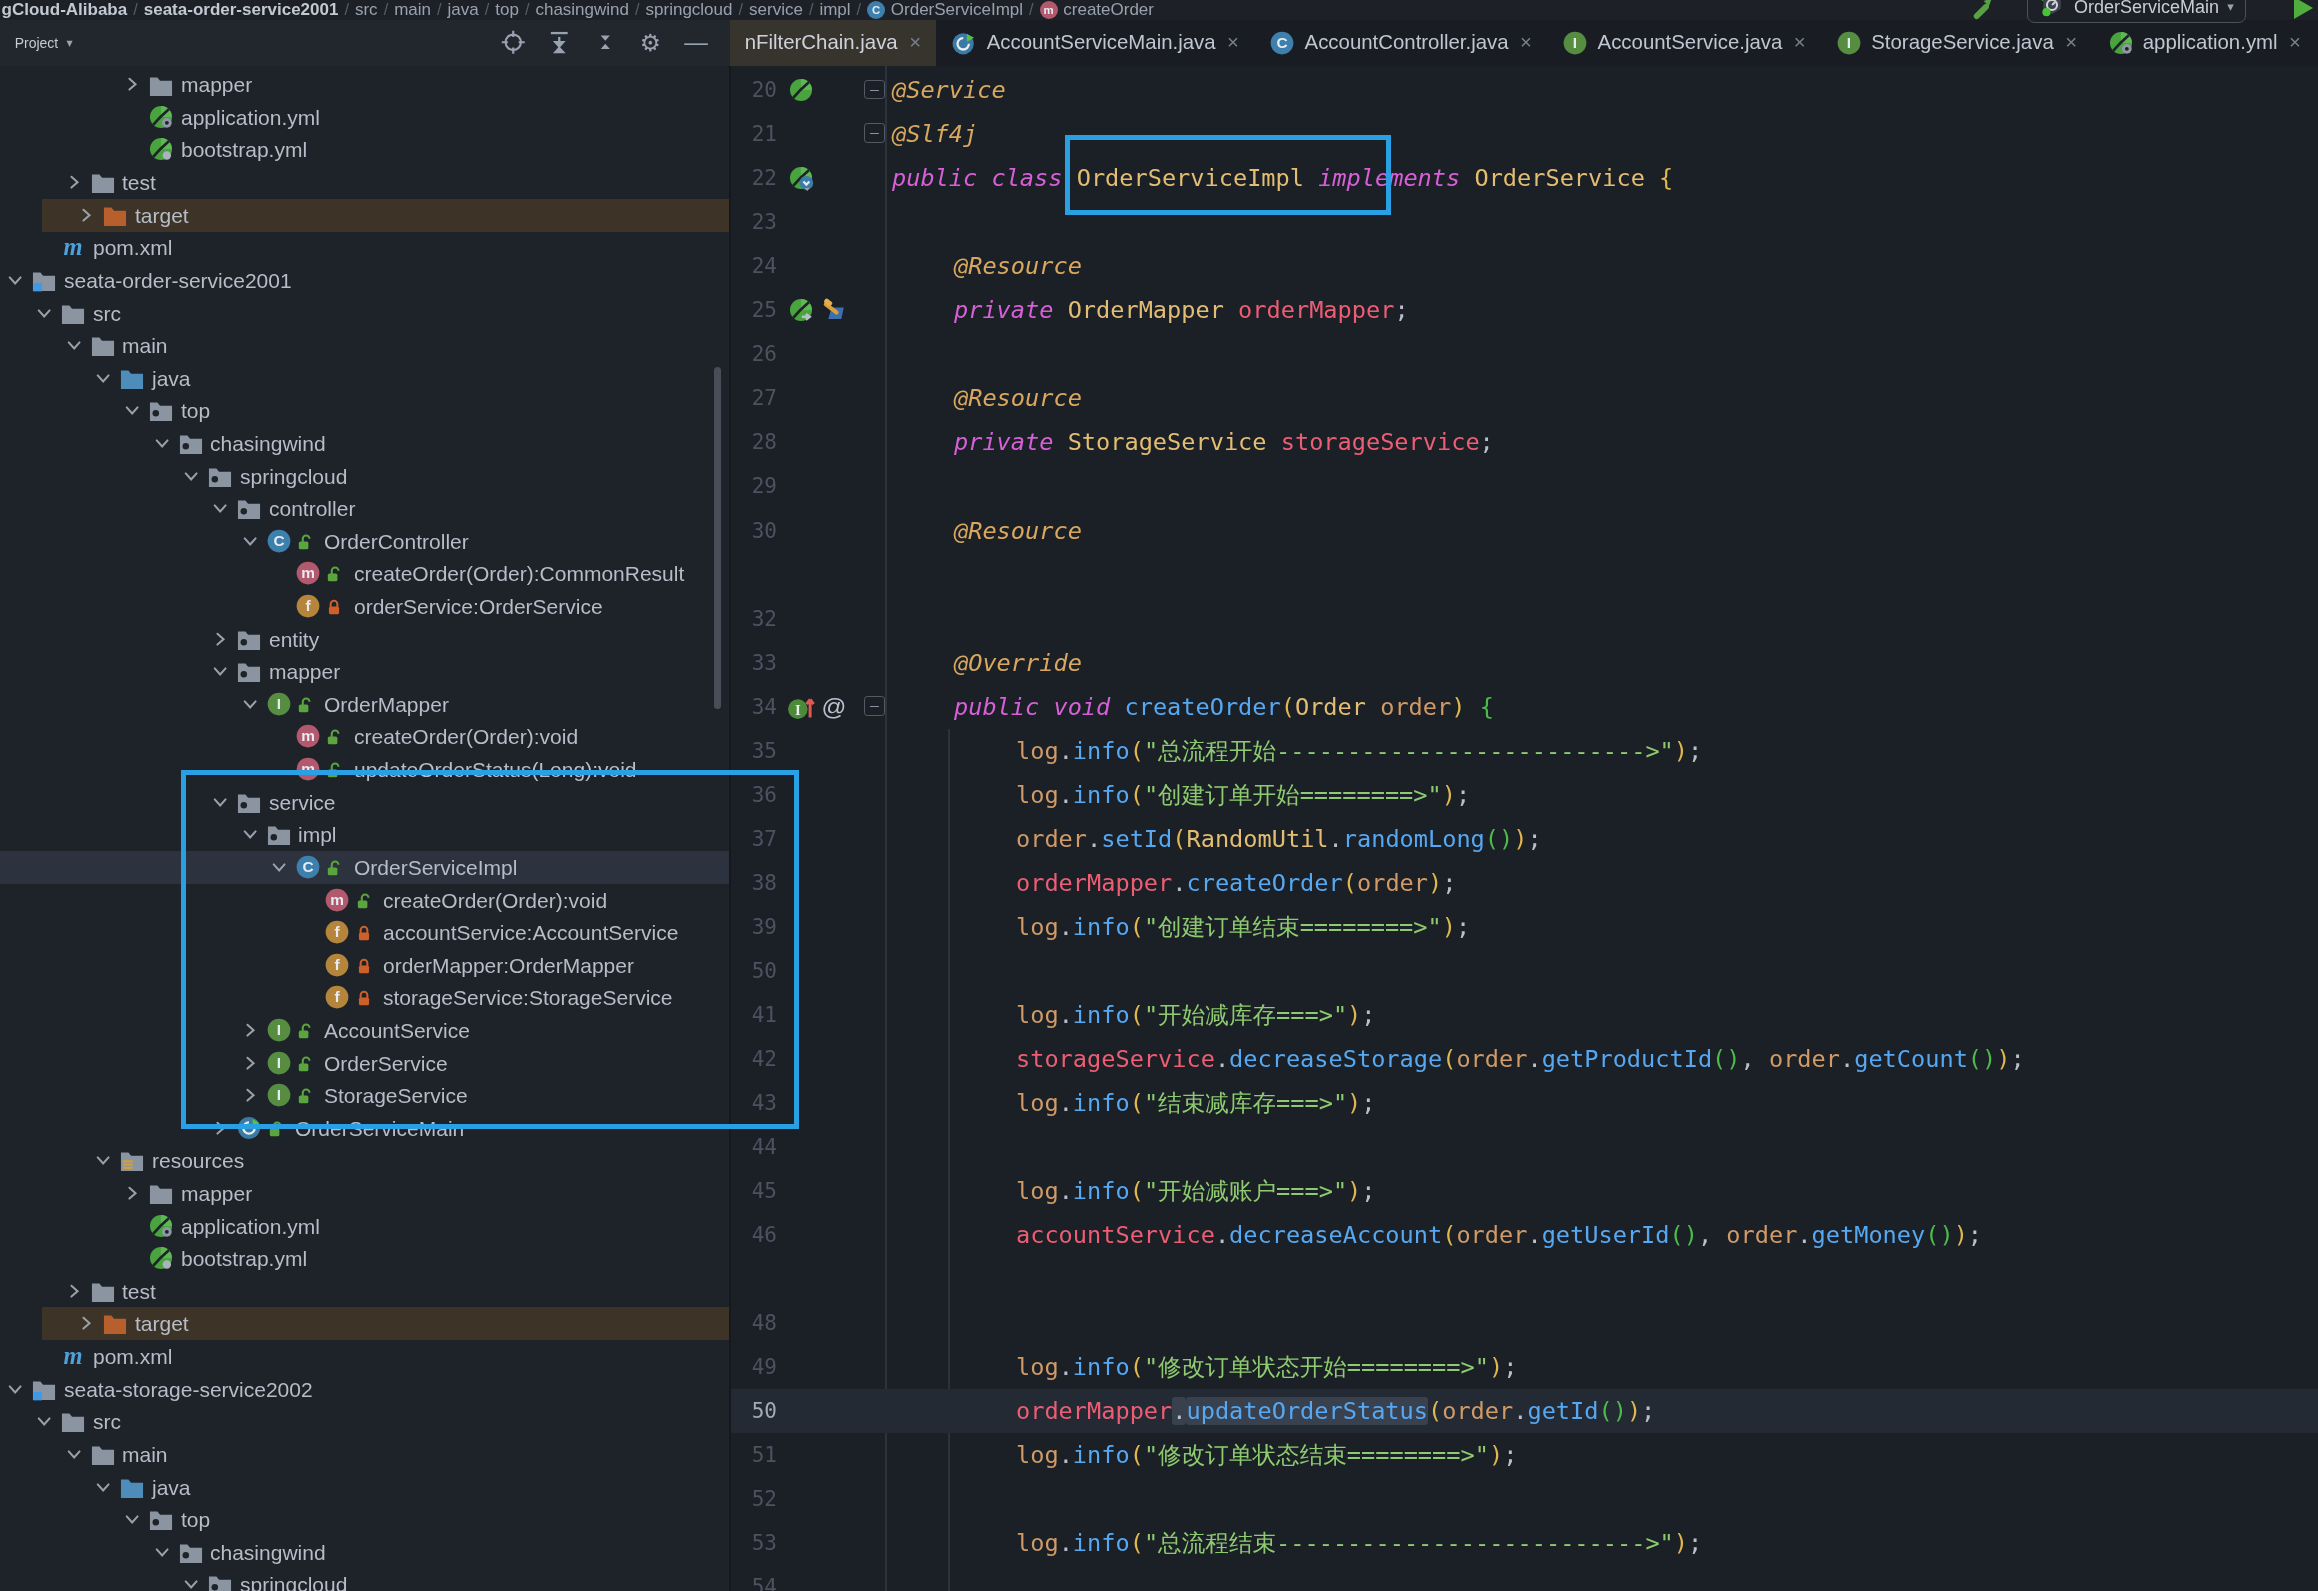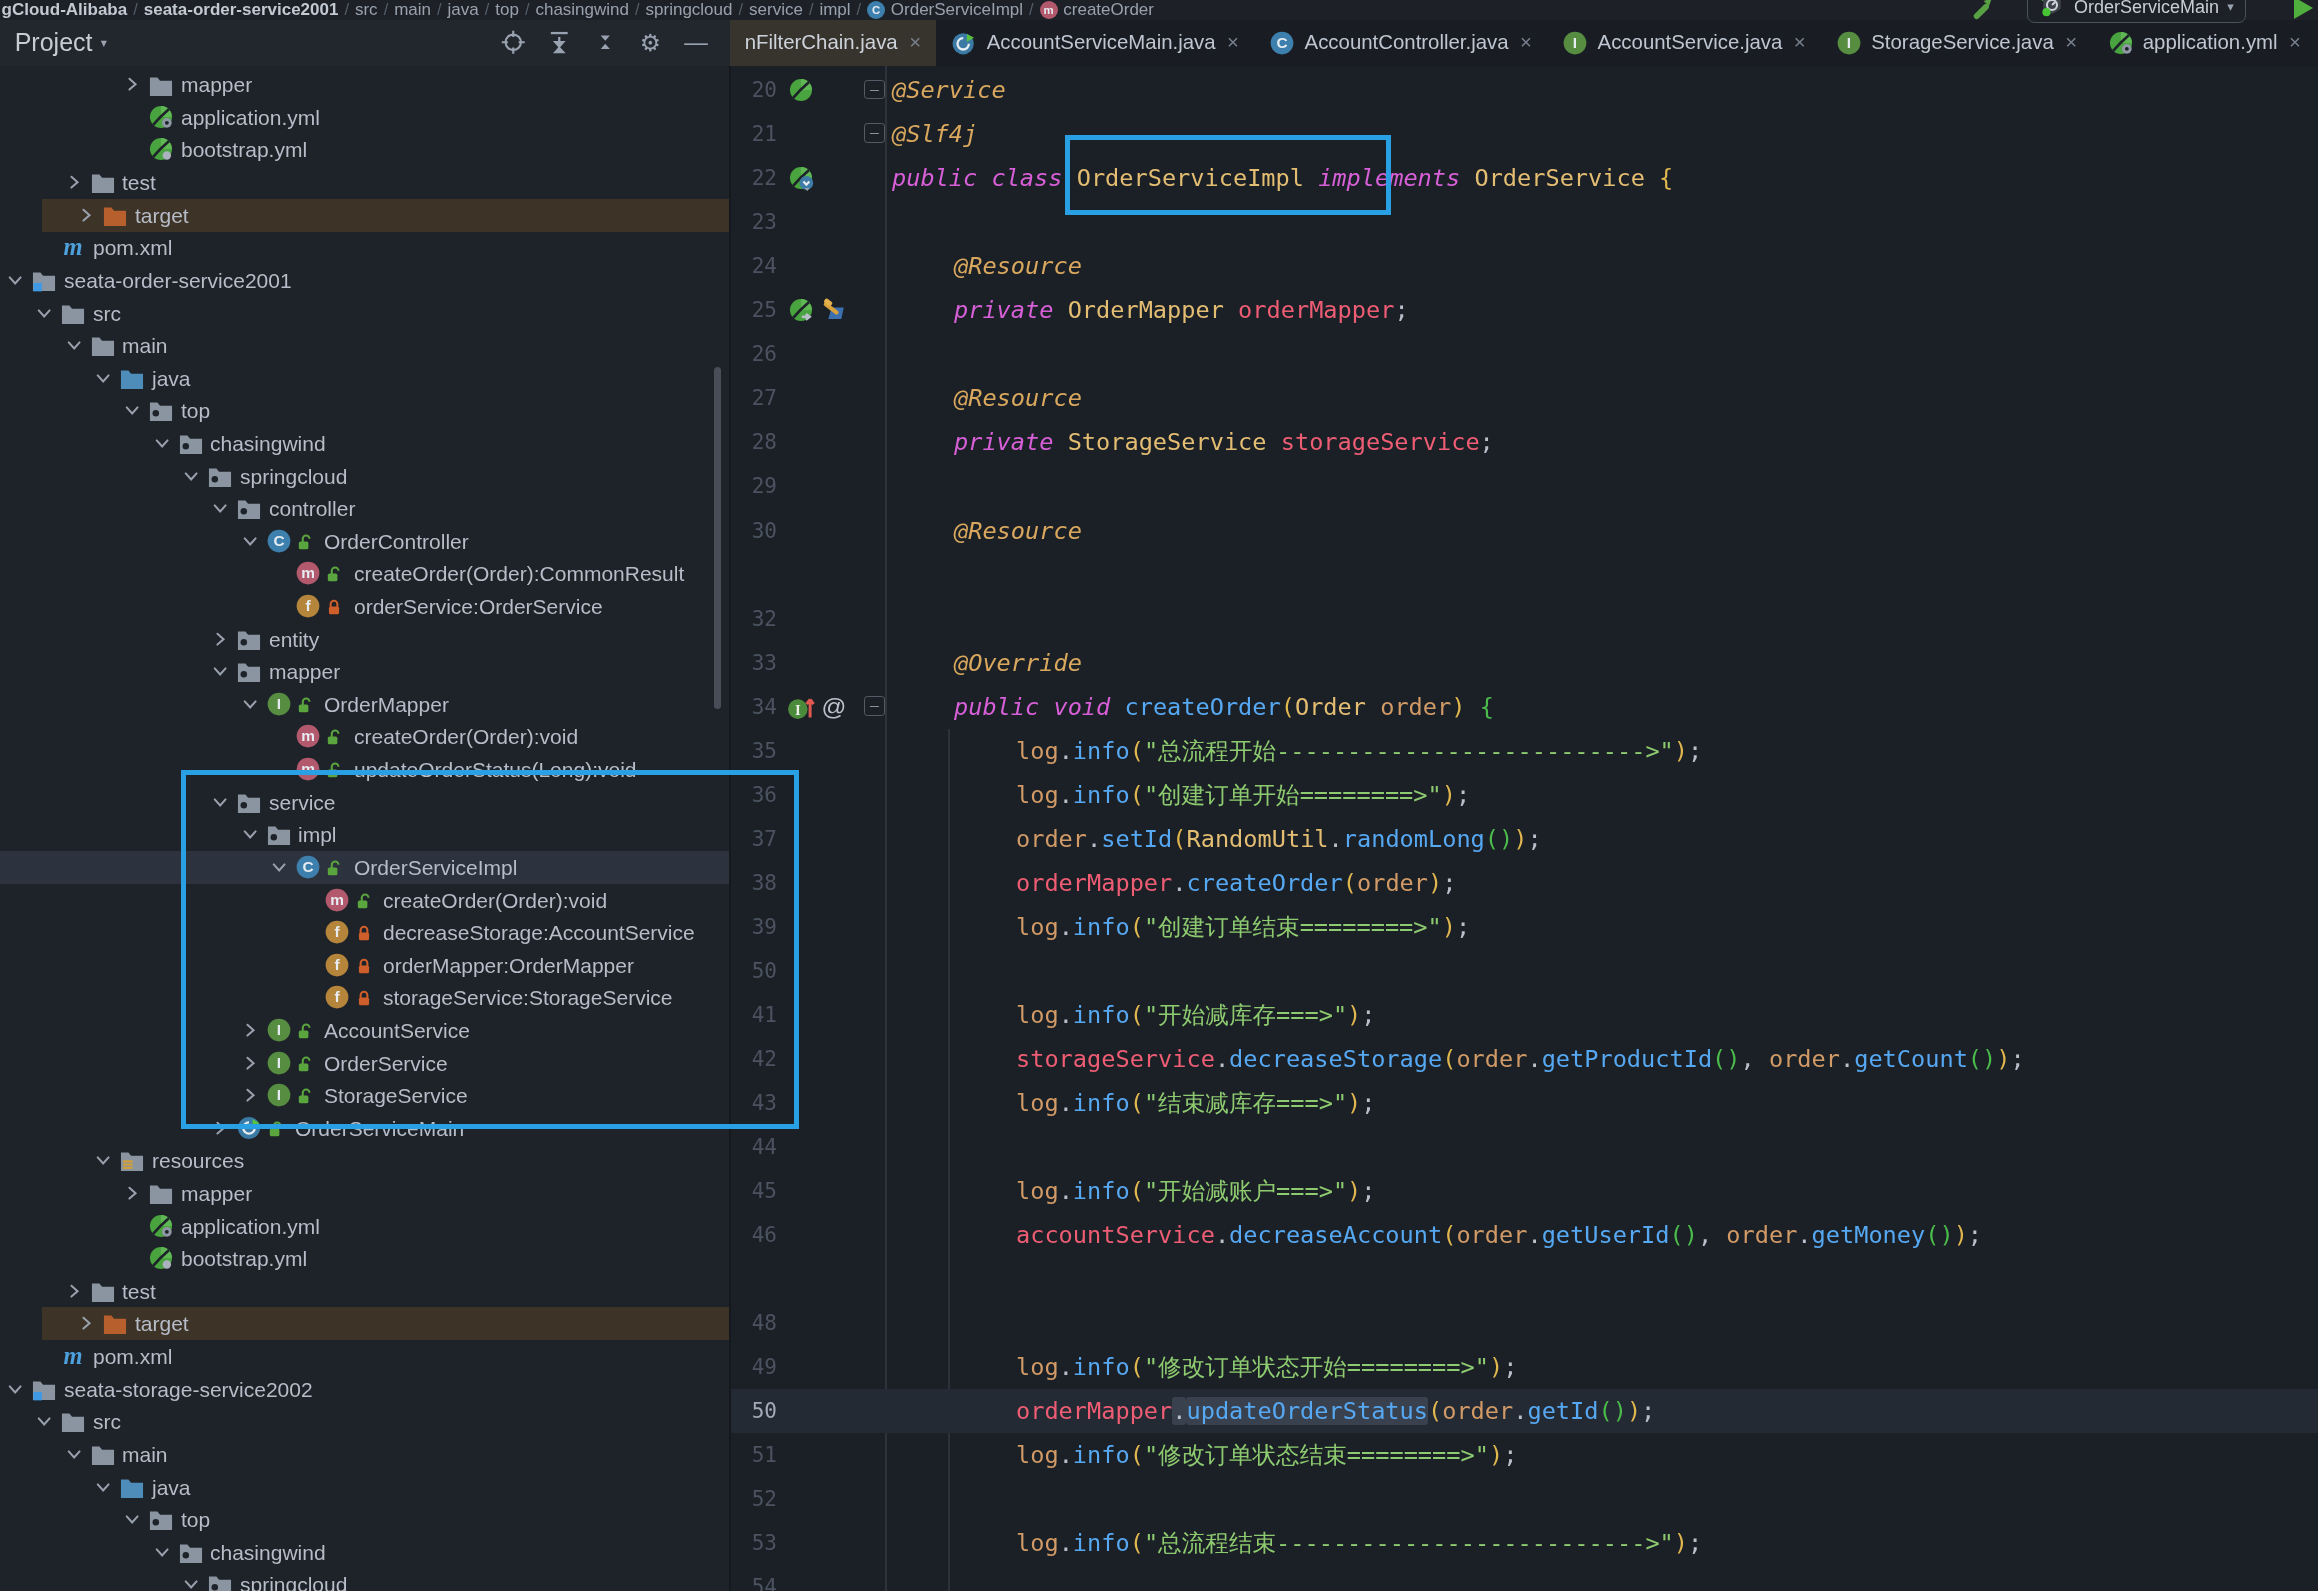--- a/index.html
+++ b/index.html
@@ -17,21 +17,21 @@
   .mb-method{background:#b3596d;}
   .green-arrow{position:absolute;left:1966px;top:-6.5px;width:33px;height:28px;}
   .run-widget{position:absolute;left:2027px;top:-14.7px;height:33px;border:1.6px solid #4b525c;border-radius:7.3px;display:flex;align-items:flex-end;gap:8.2px;padding:0 11.4px 2.4px 9.8px;background:#1d2127;}
   .run-widget .rw-label{font-size:18px;color:#c8cdd6;padding-bottom:1.6px;}
   .rw-caret{color:#9aa2af;font-size:13px;padding-bottom:4.9px;}
   .play-btn{position:absolute;left:2294px;top:-3.3px;width:0;height:0;border-left:19.6px solid #4fae3d;border-top:11.4px solid transparent;border-bottom:11.4px solid transparent;}
 
   
   .row2{position:absolute;left:0;top:19.6px;width:2319px;height:46px;background:#191d23;z-index:4;}
   .panel-head{position:absolute;left:0;top:0;width:730px;height:46px;background:#22262d;display:flex;align-items:center;padding:0 0 0 14.7px;box-sizing:border-box;}
-  .panel-title{font-size:25px;color:#c6cbd4;}
+  .panel-title{font-size:14px;color:#c6cbd4;}
   .panel-caret{color:#9aa2af;font-size:12.2px;margin-left:8.2px;}
   .head-icons{margin-left:auto;margin-right:21px;display:flex;align-items:center;gap:19.6px;color:#99a2b0;}
   .head-icons .hic{width:26px;height:26px;display:inline-flex;align-items:center;justify-content:center;font-size:23.6px;}
   .tabs{position:absolute;left:730px;top:0;right:0;height:46px;display:flex;overflow:hidden;background:#191d23;}
   .tab{height:46px;display:flex;align-items:center;gap:8.2px;padding:0 14.7px;font-size:20.4px;color:#bfc6d1;white-space:nowrap;flex:none;}
   .tab.active{background:#37332d;color:#ced3db;}
   .tab .tx{color:#79818e;font-size:20.4px;margin-left:3.3px;}
 
   
   .tree{position:absolute;left:0;top:65px;width:730px;bottom:0;background:#1e2329;overflow:hidden;font-size:21px;color:#b6bdc8;z-index:2;}
@@ -625,21 +625,21 @@
             <circle cx="8" cy="8" r="7" fill="#b5853c"></circle>
             <text x="8" y="11.3" font-size="9.5" text-anchor="middle" fill="#e6ebf1" font-weight="bold" font-family="Liberation Sans,sans-serif">f</text>
           </svg>
         </span>
         <span class="t-mod" style="left: 354px;">
           <svg viewBox="0 0 16 16" width="18" height="18">
             <path d="M5 8 V5.5 a3 3 0 0 1 6 0 V8" stroke="#cf5f2a" stroke-width="1.8" fill="none"></path>
             <rect x="3.5" y="7.5" width="9" height="7" rx="1.5" fill="#cf5f2a"></rect>
           </svg>
         </span>
-        <span class="t-label" style="left: 383px;">decreaseStorage:AccountService</span>
+        <span class="t-label" style="left: 383px;">accountService:AccountService</span>
       </div>
       <div class="tree-row" style="top: 884px;">
         <span class="t-icon" style="left: 324px;">
           <svg viewBox="0 0 16 16" width="26" height="26" style="font-size:26px">
             <circle cx="8" cy="8" r="7" fill="#b5853c"></circle>
             <text x="8" y="11.3" font-size="9.5" text-anchor="middle" fill="#e6ebf1" font-weight="bold" font-family="Liberation Sans,sans-serif">f</text>
           </svg>
         </span>
         <span class="t-mod" style="left: 354px;">
           <svg viewBox="0 0 16 16" width="18" height="18">

